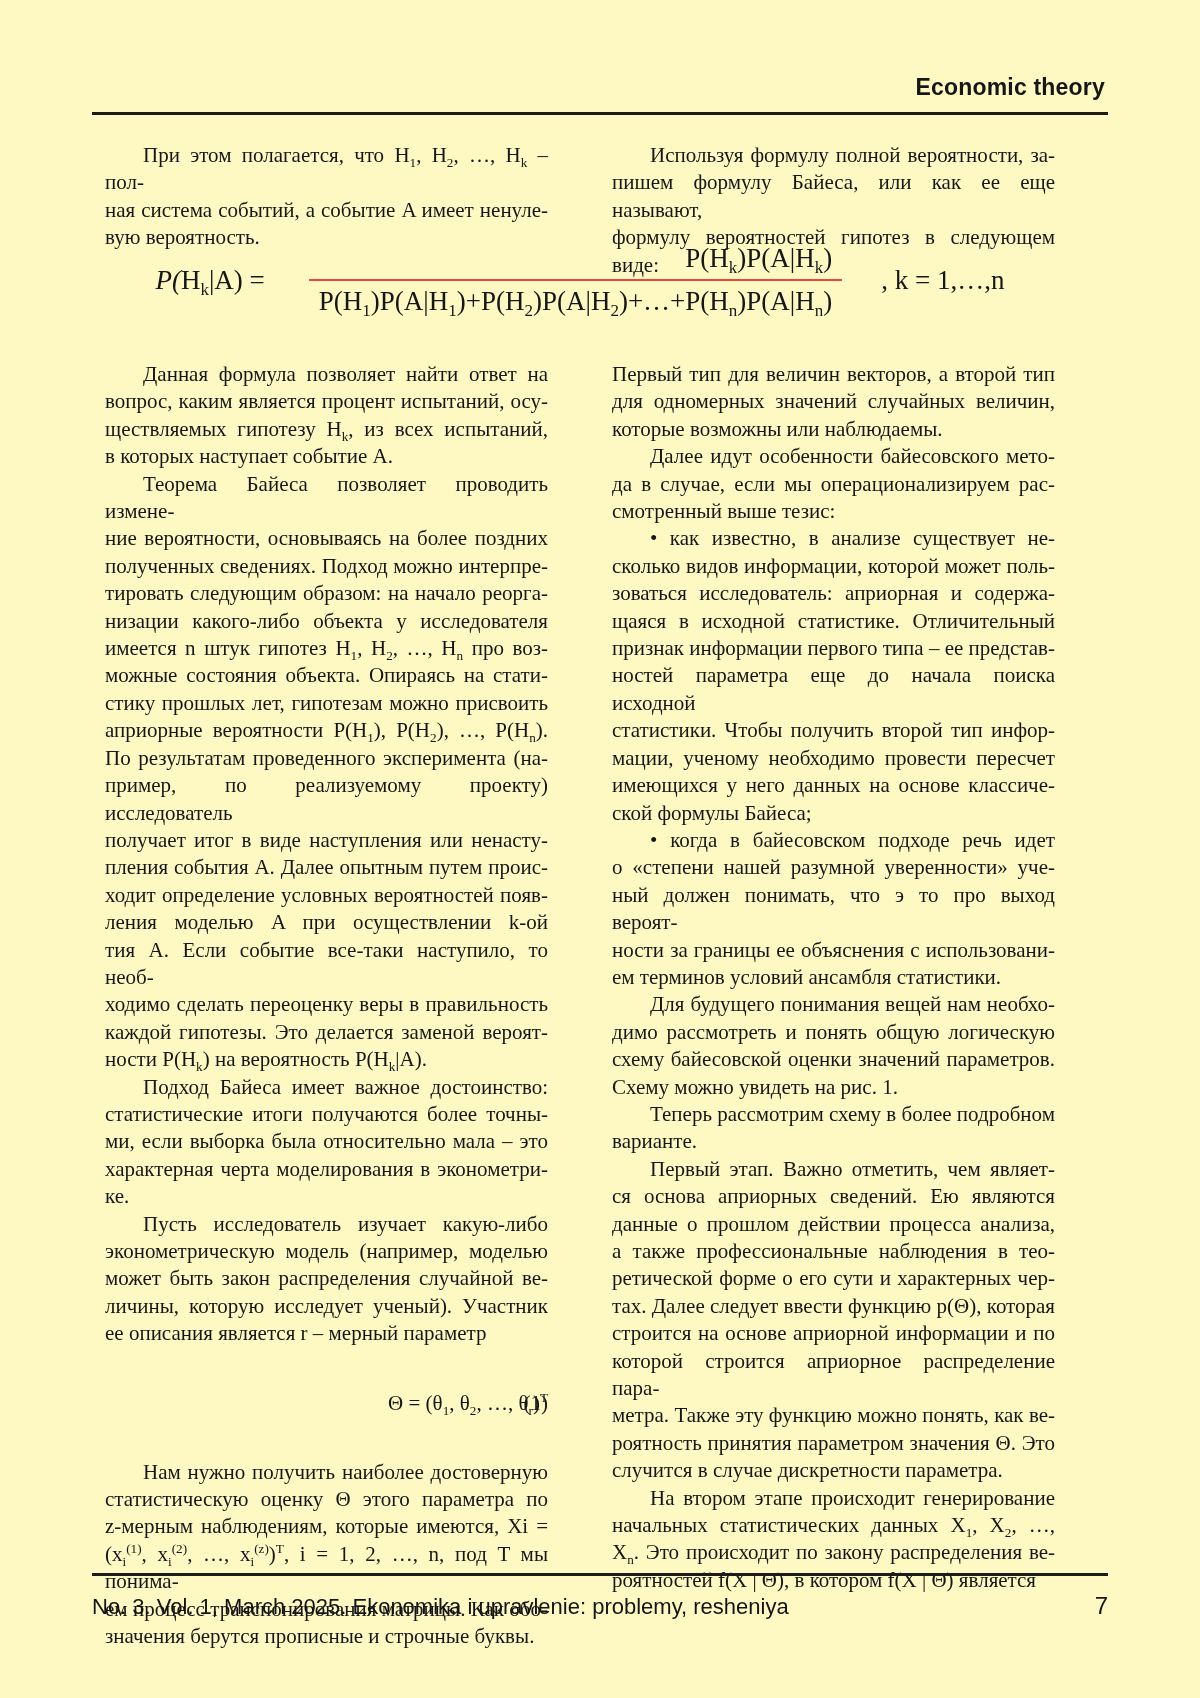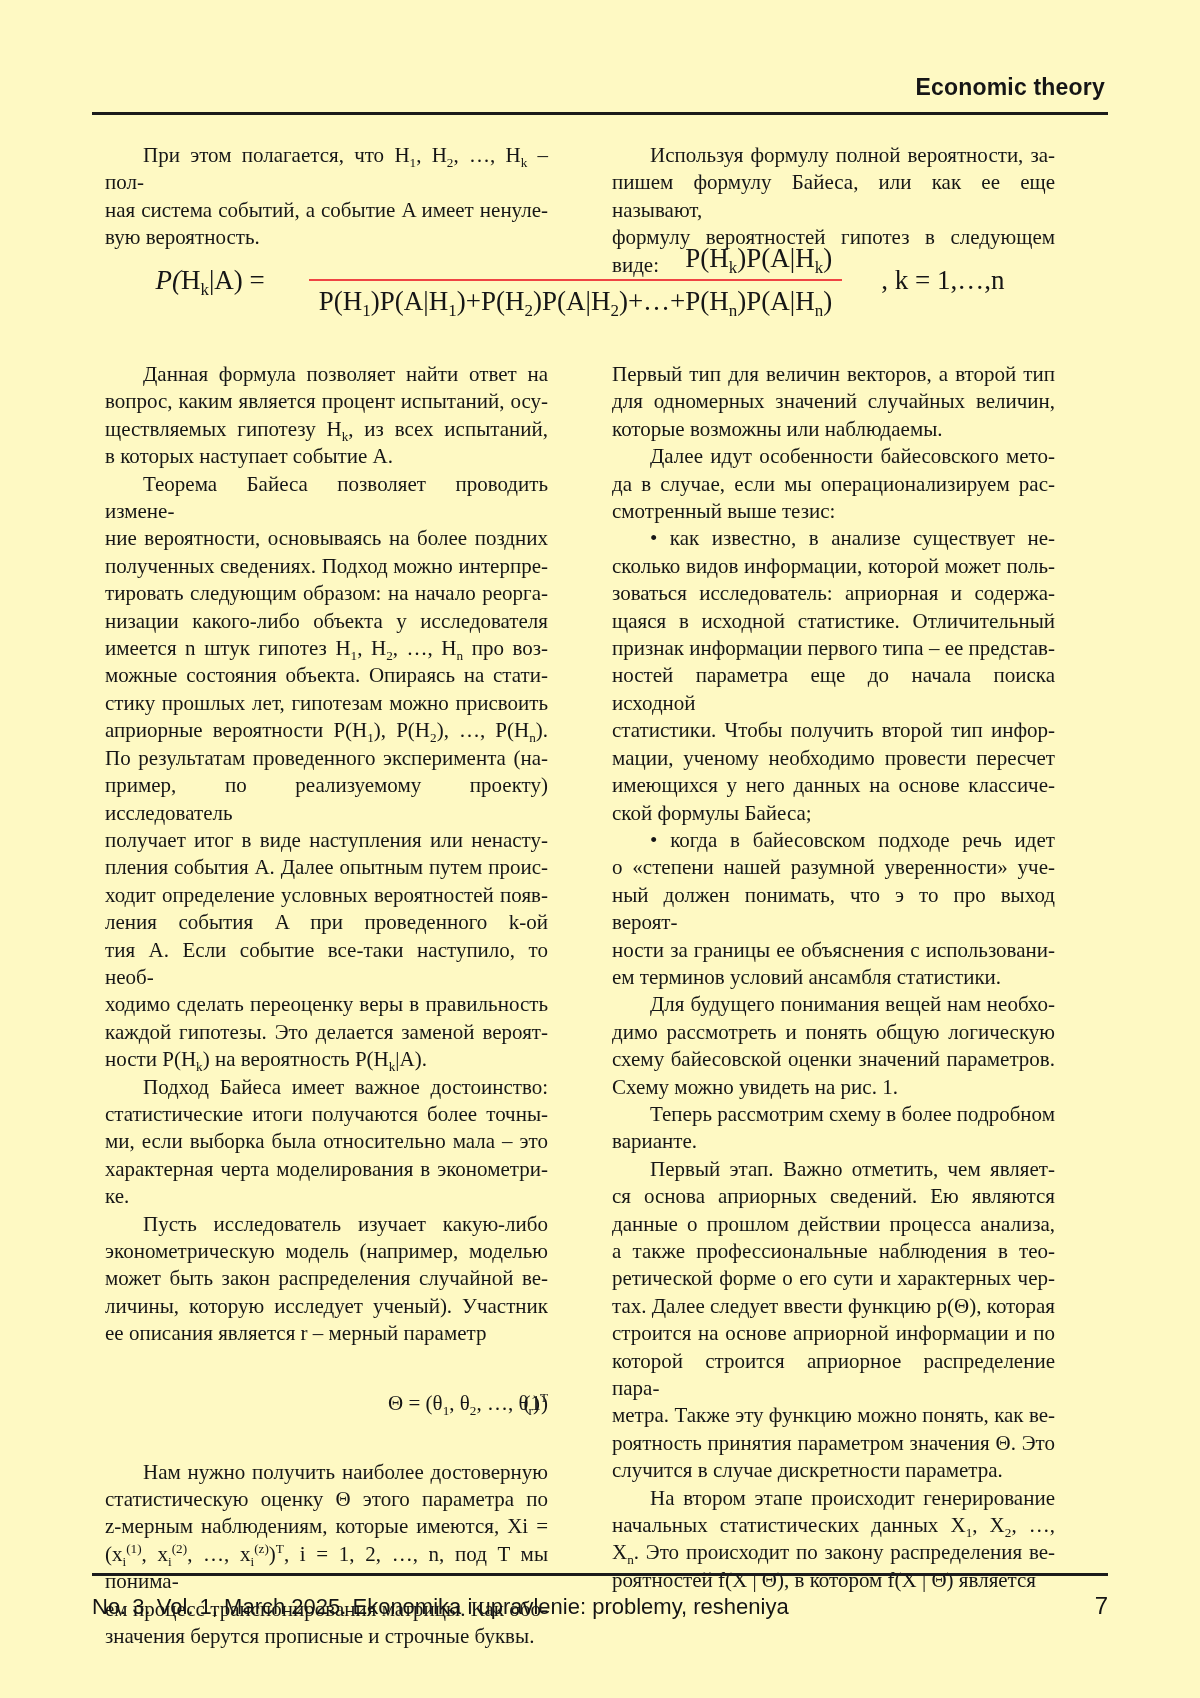--- a/index.html
+++ b/index.html
@@ -104,21 +104,21 @@
           <div class="ln">низации какого-либо объекта у исследователя</div>
           <div class="ln">имеется n штук гипотез H<sub>1</sub>, H<sub>2</sub>, …, H<sub>n</sub> про воз-</div>
           <div class="ln">можные состояния объекта. Опираясь на стати-</div>
           <div class="ln">стику прошлых лет, гипотезам можно присвоить</div>
           <div class="ln">априорные вероятности P(H<sub>1</sub>), P(H<sub>2</sub>), …, P(H<sub>n</sub>).</div>
           <div class="ln">По результатам проведенного эксперимента (на-</div>
           <div class="ln">пример, по реализуемому проекту) исследователь</div>
           <div class="ln">получает итог в виде наступления или ненасту-</div>
           <div class="ln">пления события A. Далее опытным путем проис-</div>
           <div class="ln">ходит определение условных вероятностей появ-</div>
-          <div class="ln">ления события A при проведенного k-ой</div>
+          <div class="ln">ления моделью A при осуществлении k-ой</div>
           <div class="ln">тия A. Если событие все-таки наступило, то необ-</div>
           <div class="ln">ходимо сделать переоценку веры в правильность</div>
           <div class="ln">каждой гипотезы. Это делается заменой вероят-</div>
           <div class="ln last">ности P(H<sub>k</sub>) на вероятность P(H<sub>k</sub>|A).</div>
         </div>
         <div class="para">
           <div class="ln ind">Подход Байеса имеет важное достоинство:</div>
           <div class="ln">статистические итоги получаются более точны-</div>
           <div class="ln">ми, если выборка была относительно мала – это</div>
           <div class="ln">характерная черта моделирования в эконометри-</div>

